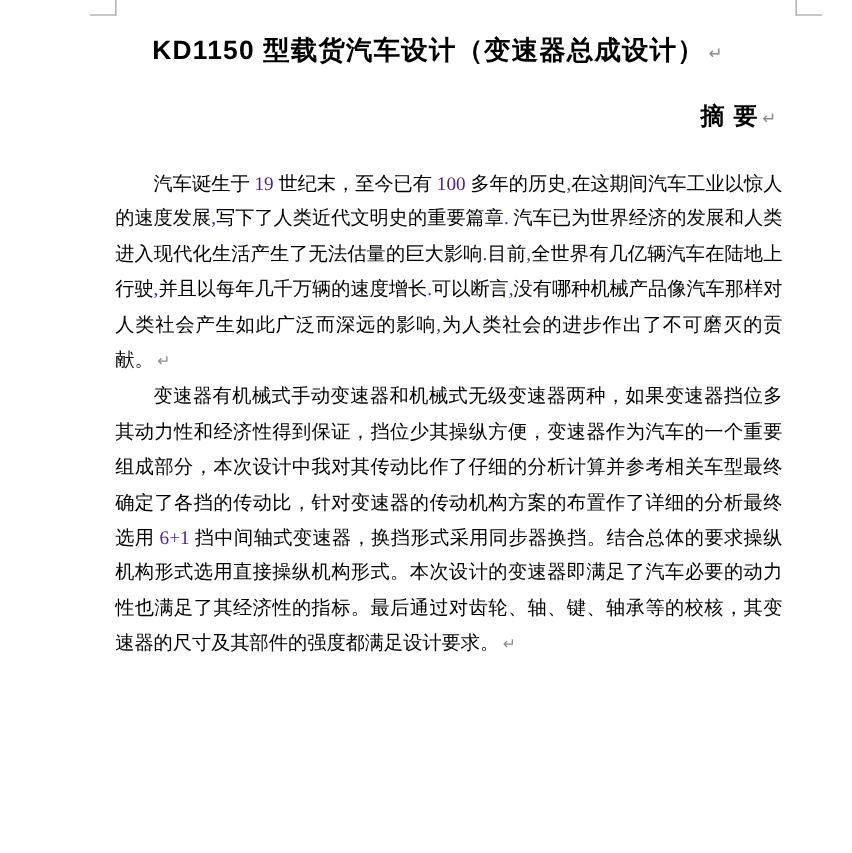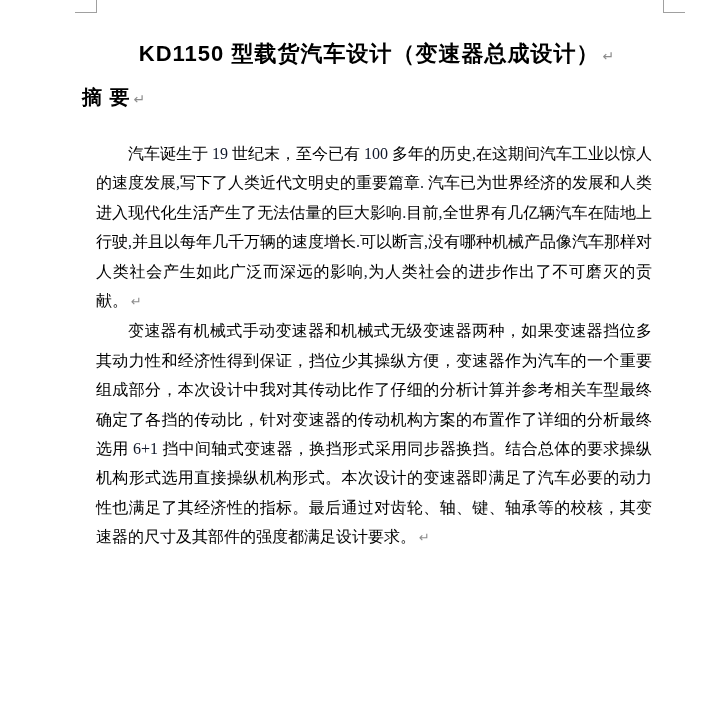--- a/index.html
+++ b/index.html
@@ -26,37 +26,37 @@
   .corner-mark.right {
     left: 663px;
     border-left: 1px solid #a0a0a0;
     border-bottom: 1px solid #a0a0a0;
   }
   .doc-title {
     position: absolute;
     left: 82px;
     width: 566px;
     top: 28px;
-    margin: 12px;
+    margin: 0;
     text-align: center;
     font-family: "Liberation Sans", "DejaVu Sans", sans-serif;
     font-weight: 700;
     font-size: 22px;
     line-height: 28px;
     letter-spacing: 1px;
     color: #000000;
     white-space: nowrap;
   }
   .abstract-heading {
     position: absolute;
     left: 82px;
     width: 566px;
     top: 84px;
     margin: 0;
-    text-align: left;
+    text-align: right;
     font-family: "Liberation Sans", "DejaVu Sans", sans-serif;
     font-weight: 700;
     font-size: 20px;
     line-height: 26px;
     letter-spacing: 1px;
     color: #000000;
     white-space: pre;
   }
   .abstract-body {
     position: absolute;
@@ -65,21 +65,21 @@
     width: 556px;
     font-size: 16px;
     line-height: 29.4px;
     color: #000000;
     text-align: justify;
   }
   .abstract-body p {
     margin: 0;
     text-indent: 32px;
   }
-  .latin { color: #0f172a; }
+  .latin { color: #4c1d95; }
   .pmark {
     color: #8c8c8c;
     font-family: "DejaVu Sans", sans-serif;
     font-size: 13px;
     padding-left: 3px;
   }
   .doc-title .pmark, .abstract-heading .pmark { font-size: 14px; font-weight: 400; }
 </style>
 </head>
 <body>

